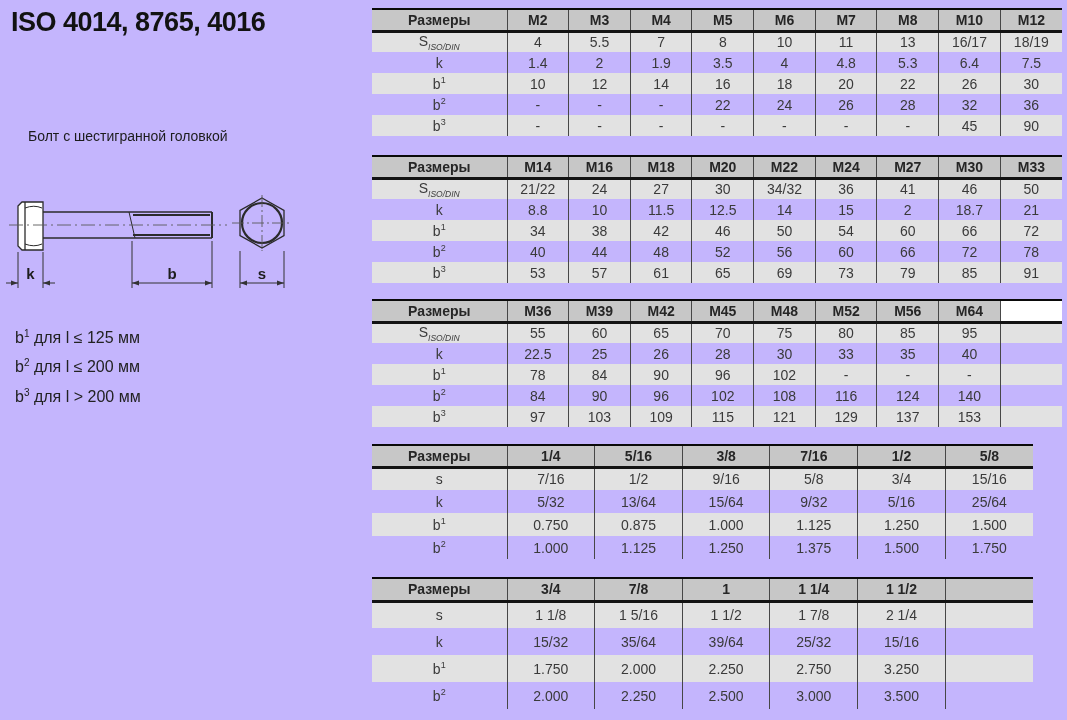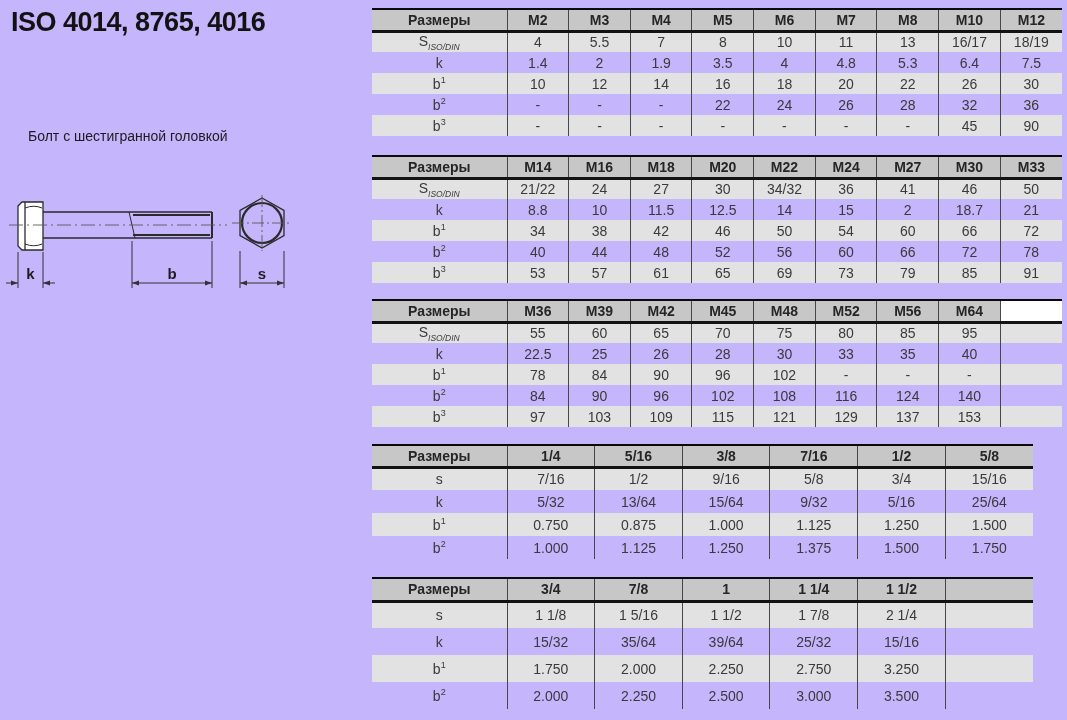--- a/index.html
+++ b/index.html
@@ -104,20 +104,25 @@
       <polygon points="235,98 242,95.6 242,100.4" stroke="none"></polygon>
       <polygon points="279,98 272,95.6 272,100.4" stroke="none"></polygon>
     </g>
     <g font-family="Liberation Sans, sans-serif" font-size="15" font-weight="bold" fill="#1d1d1d" text-anchor="middle">
       <text x="25.5" y="94">k</text>
       <text x="167" y="94">b</text>
       <text x="257" y="94">s</text>
     </g>
   </svg>
 
+  <div class="footnotes" id="footnotes">
+      <div><span>b</span><sup>1</sup><span> для l ≤ 125 мм</span></div>
+      <div><span>b</span><sup>2</sup><span> для l ≤ 200 мм</span></div>
+      <div><span>b</span><sup>3</sup><span> для l &gt; 200 мм</span></div>
+    </div>
 
   <div class="tw tw1">
       <table id="tbl0">
         <colgroup>
           <col class="label-col">
           <col>
           <col>
           <col>
           <col>
           <col>

